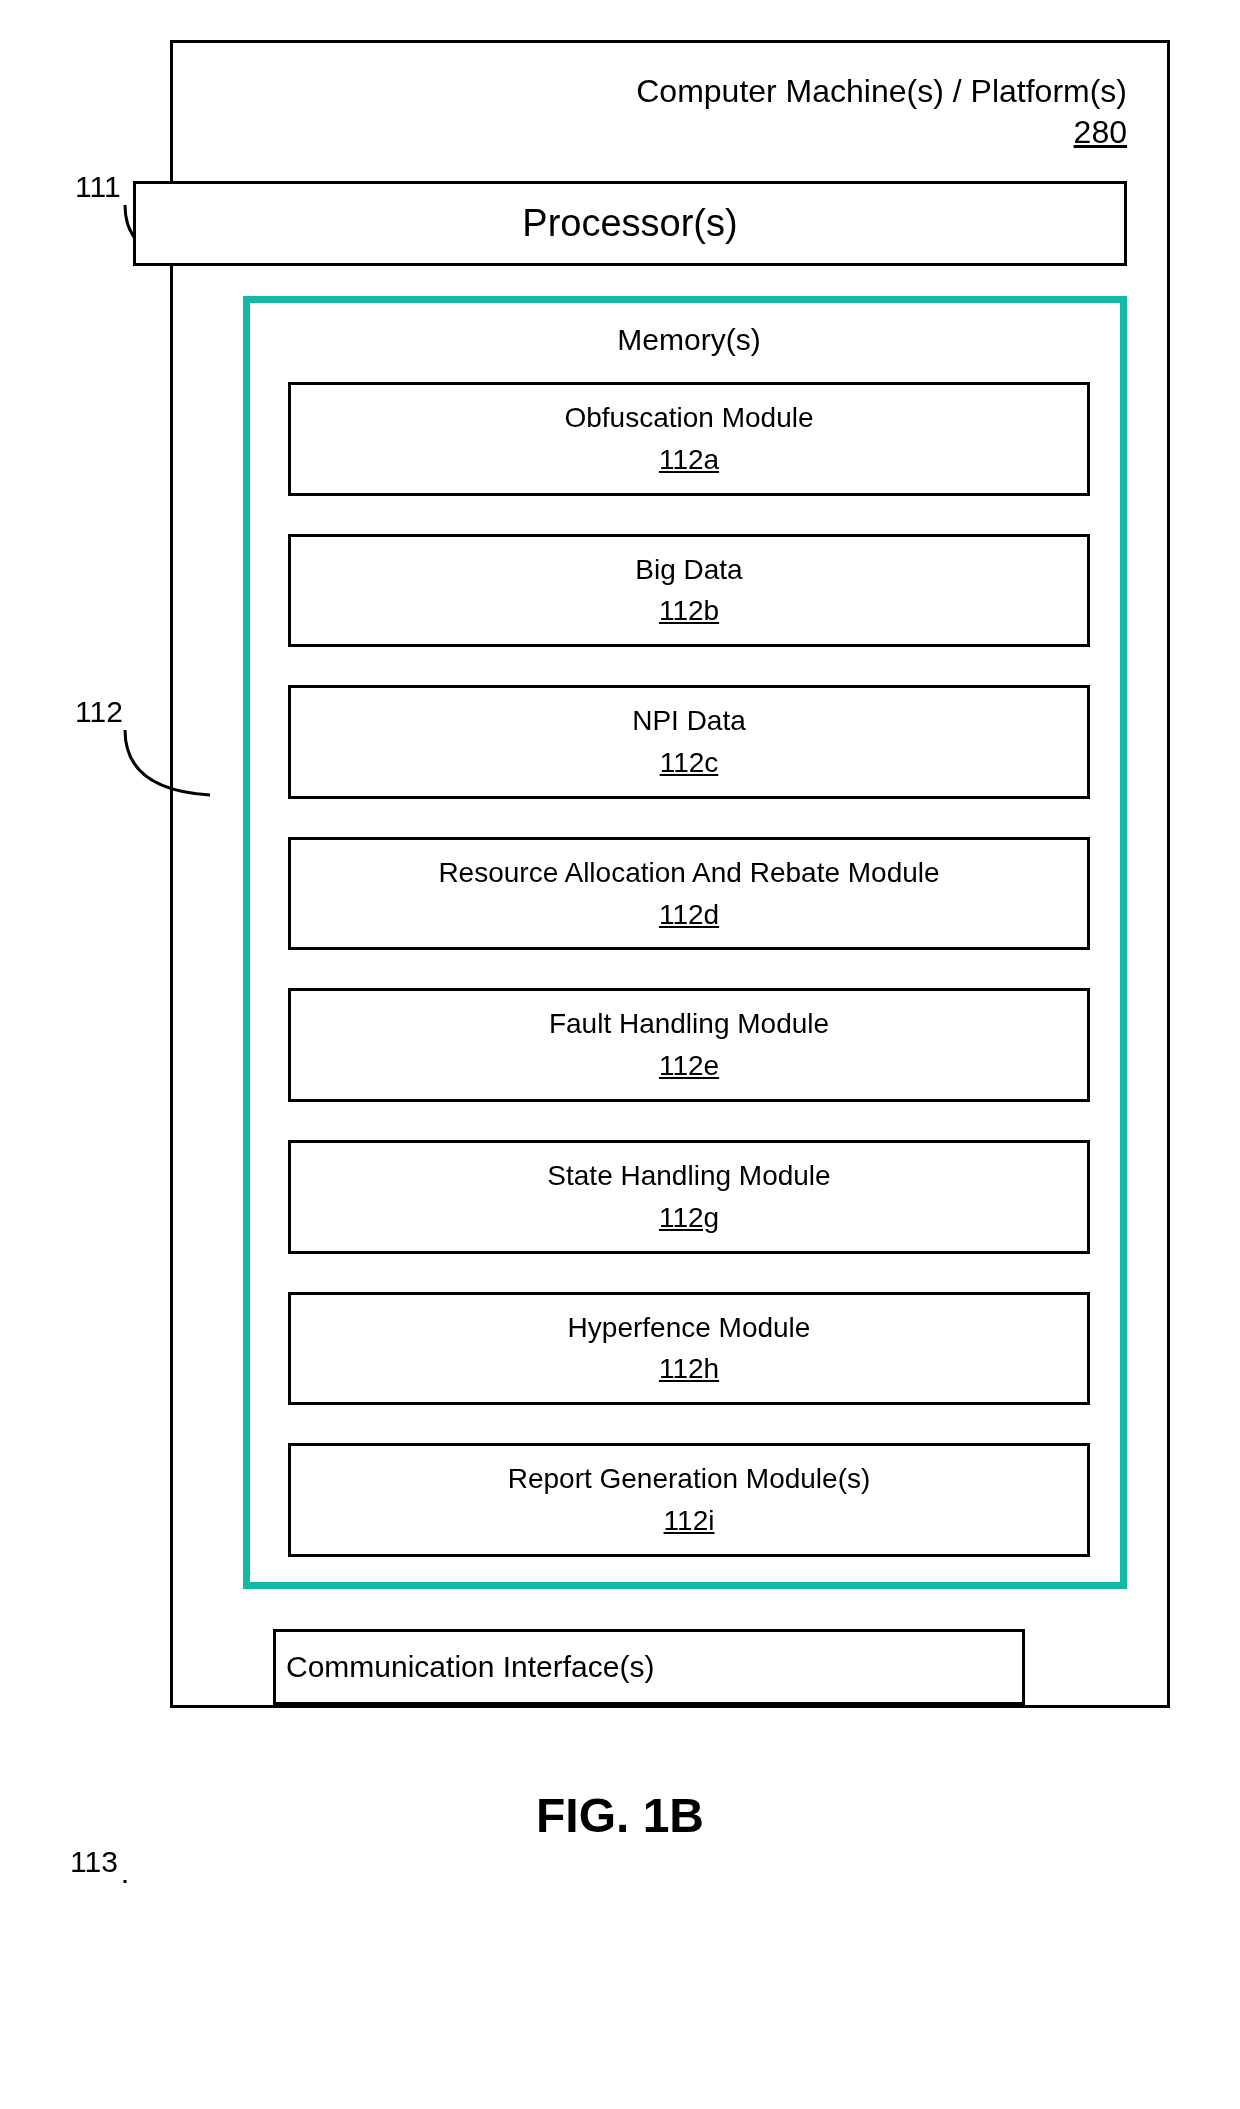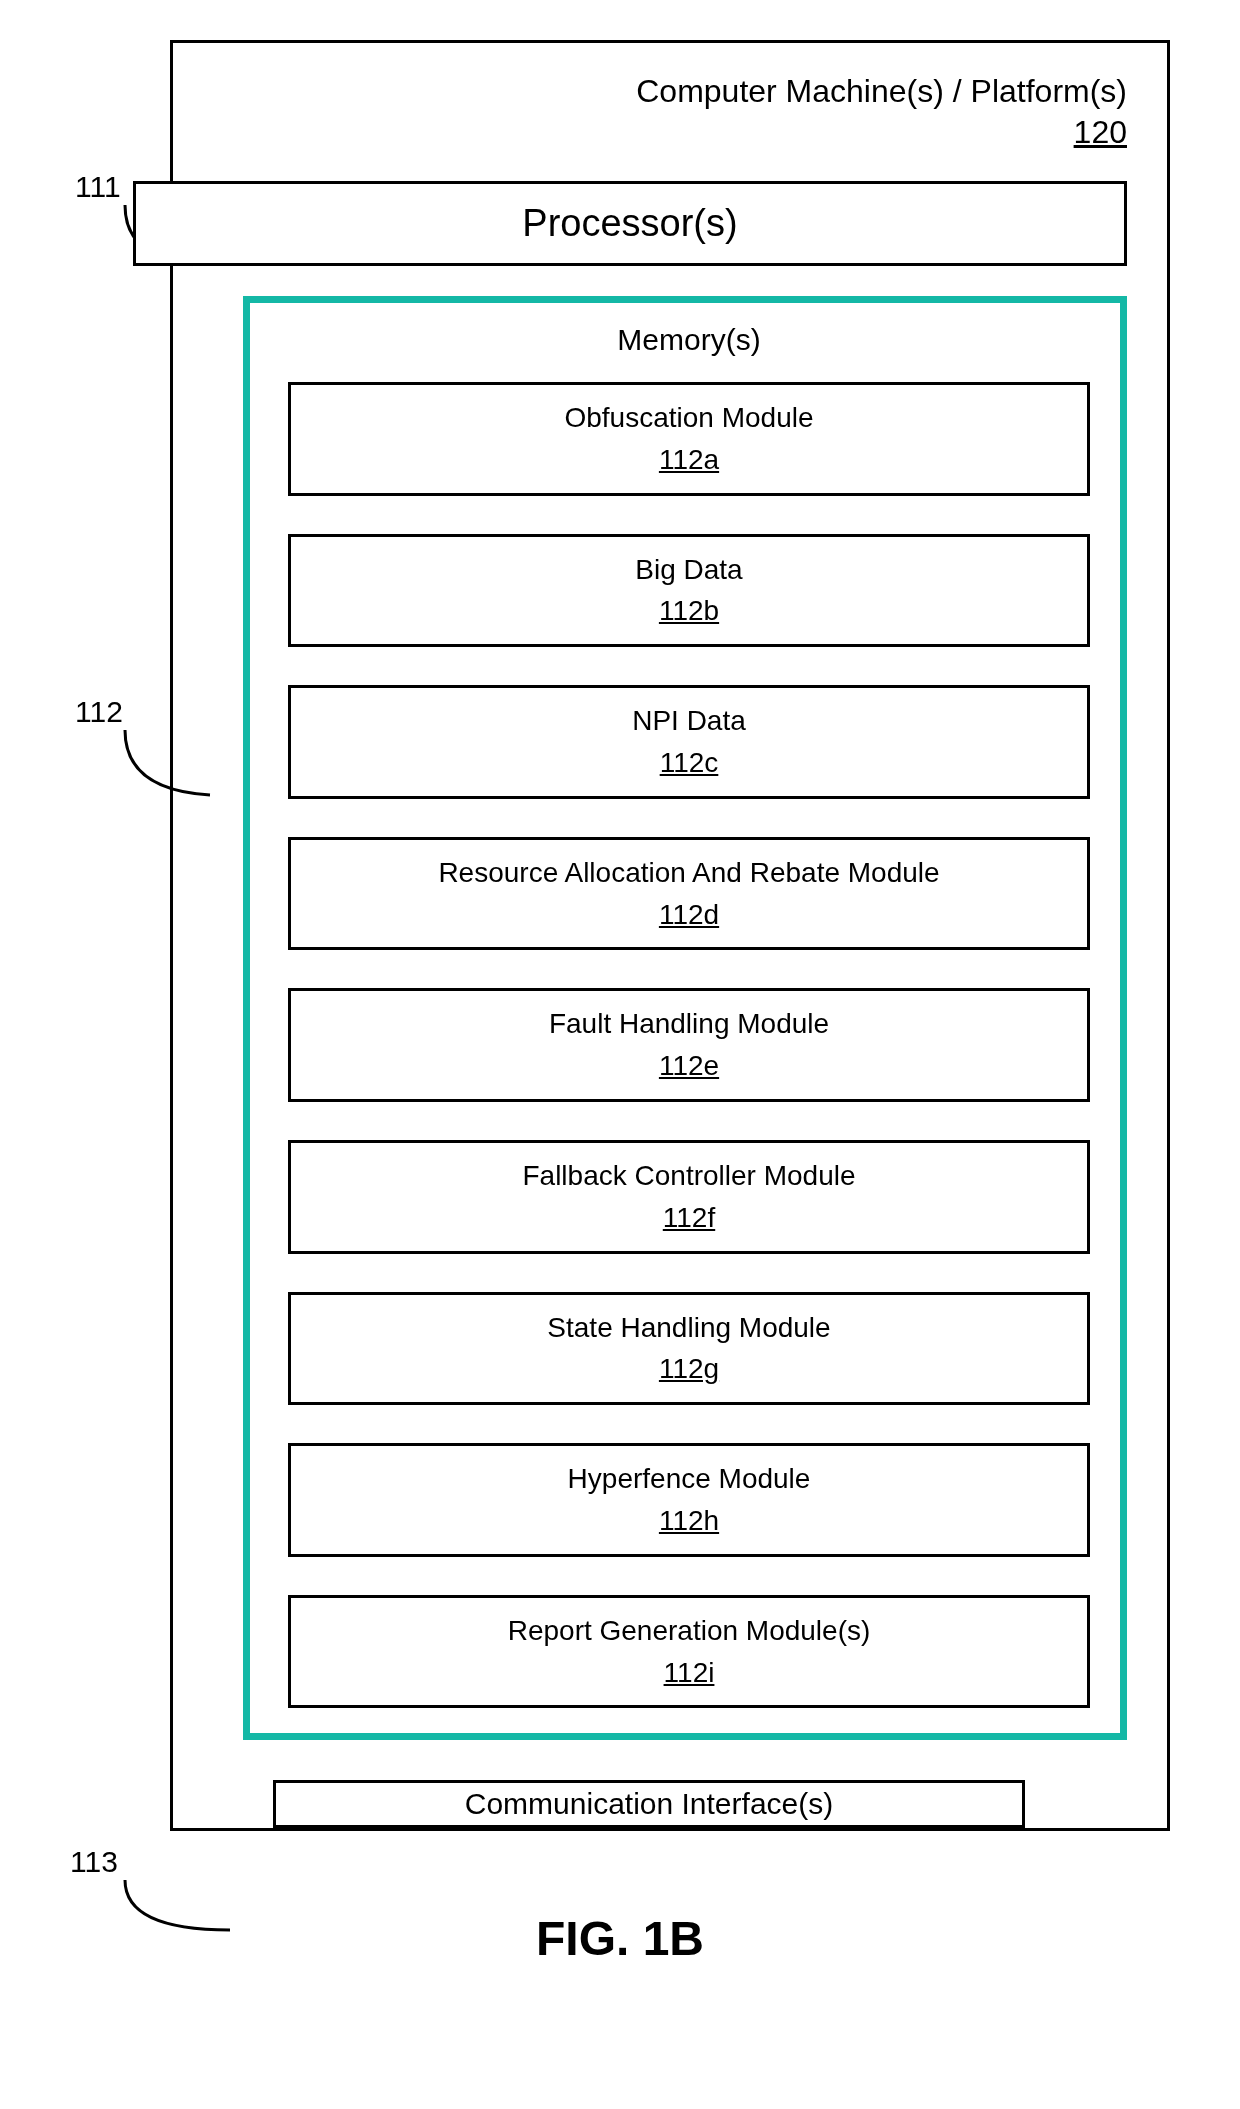--- a/index.html
+++ b/index.html
@@ -56,23 +56,23 @@
       border: 3px solid #000;
       text-align: center;
       padding: 14px 10px;
       margin-bottom: 38px;
       font-size: 28px;
       line-height: 1.35;
     }
     .module-box:last-child { margin-bottom: 0; }
     .comm-box {
       border: 3px solid #000;
-      text-align: center;
+      text-align: left;
       font-size: 30px;
-      padding: 4px 10px;
+      padding: 18px 10px;
       width: 752px;
       margin-left: 60px;
       margin-bottom: -35px;
       background: #fff;
       position: relative;
       z-index: 2;
     }
     .spacer-bottom { height: 35px; }
     .fig-caption {
       text-align: center;
@@ -107,21 +107,21 @@
   </svg>
 
   <div class="callout-label c113-label">113</div>
   <svg class="c113-curve" viewBox="0 0 120 70">
     <path d="M10 5 Q10 55 115 55" stroke="#000" stroke-width="3" fill="none"></path>
   </svg>
 
   <div class="outer-box">
     <div class="title-block">
       <span>Computer Machine(s) / Platform(s)</span><br>
-      <span class="ref-underlined">120</span>
+      <span class="ref-underlined">280</span>
     </div>
 
     <div class="proc-box">
       <span>Processor(s)</span>
     </div>
 
     <div class="memory-box">
       <div class="memory-title">Memory(s)</div>
 
       <div class="module-box">
@@ -138,24 +138,20 @@
       </div>
       <div class="module-box">
         <span>Resource Allocation And Rebate Module</span><br>
         <span class="ref-underlined">112d</span>
       </div>
       <div class="module-box">
         <span>Fault Handling Module</span><br>
         <span class="ref-underlined">112e</span>
       </div>
       <div class="module-box">
-        <span>Fallback Controller Module</span><br>
-        <span class="ref-underlined">112f</span>
-      </div>
-      <div class="module-box">
         <span>State Handling Module</span><br>
         <span class="ref-underlined">112g</span>
       </div>
       <div class="module-box">
         <span>Hyperfence Module</span><br>
         <span class="ref-underlined">112h</span>
       </div>
       <div class="module-box">
         <span>Report Generation Module(s)</span><br>
         <span class="ref-underlined">112i</span>

